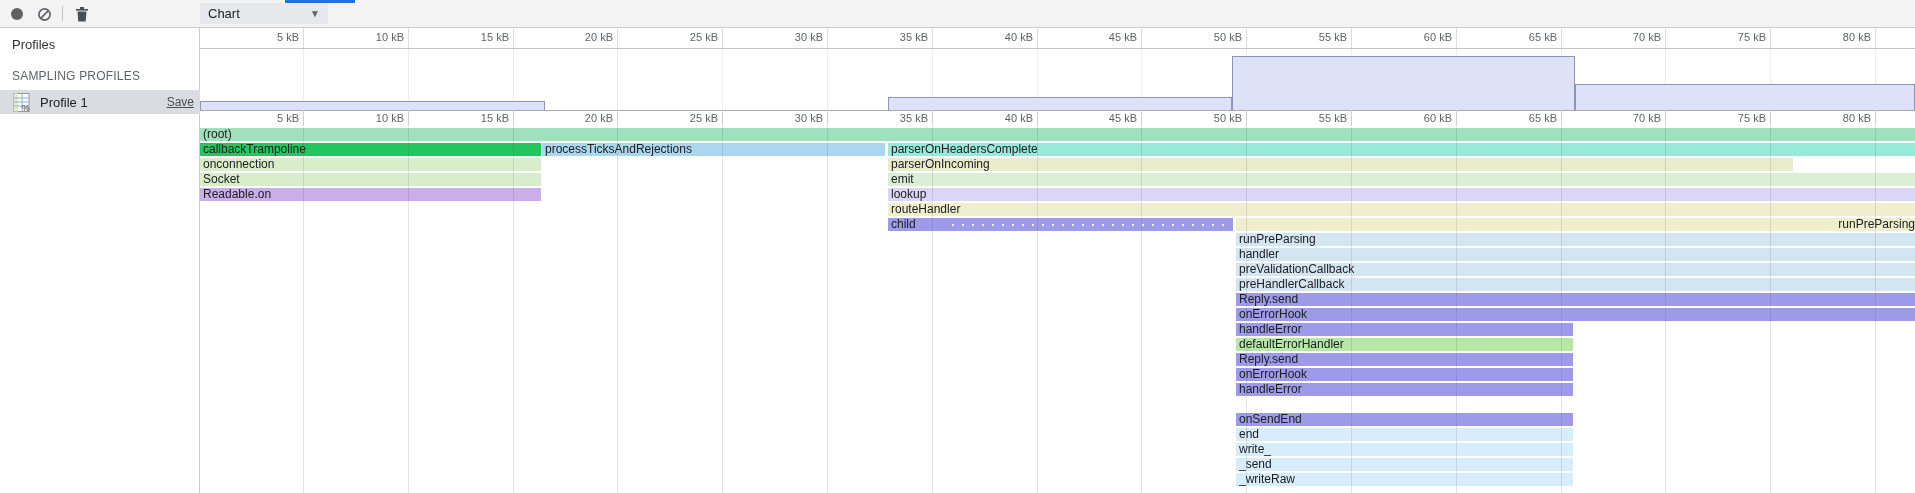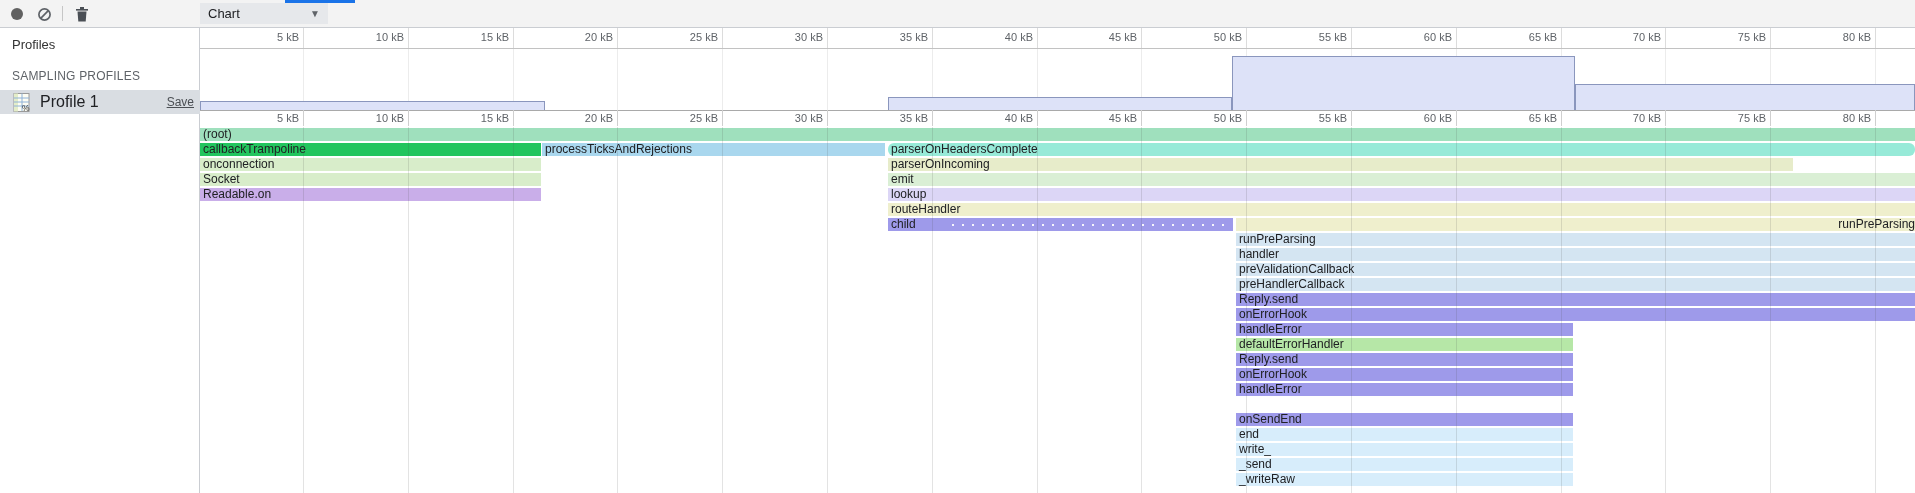--- a/index.html
+++ b/index.html
@@ -16,21 +16,21 @@
           font-size:13px;color:#202124;}
   .select .arrow{margin-left:auto;font-size:10px;color:#5f6368;}
   .top-accent{position:absolute;top:0;height:3px;}
   .sidebar{position:absolute;left:0;top:28px;bottom:0;width:200px;background:#fff;
            border-right:1px solid #cacdd2;box-sizing:border-box;}
   .sb-title{position:absolute;left:12px;top:9px;font-size:13px;color:#333;}
   .sb-section{position:absolute;left:12px;top:41px;font-size:12px;color:#5f6368;letter-spacing:.2px;}
   .profile-row{position:absolute;left:0;top:62px;width:200px;height:24px;background:#d9dde2;
                display:flex;align-items:center;cursor:pointer;}
   .p-icon{margin-left:13px;display:flex;}
-  .p-name{margin-left:8px;font-size:16px;color:#202124;}
+  .p-name{margin-left:8px;font-size:13px;color:#202124;}
   .p-save{margin-left:auto;margin-right:6px;font-size:12px;color:#4b4f54;
           text-decoration:underline;cursor:pointer;}
   .pane{position:absolute;left:200px;top:28px;right:0;bottom:0;background:#fff;overflow:hidden;}
   .ruler{position:absolute;left:0;right:0;overflow:hidden;}
   .ruler1{top:0;height:20px;border-bottom:1px solid #c2c2c2;}
   .ruler2{top:82px;height:16px;}
   .rlabel{position:absolute;width:66px;text-align:right;font-size:11px;color:#5f6368;top:3px;}
   .rtick{position:absolute;top:0;bottom:0;width:1px;background:#dcdcdc;}
   .overview{position:absolute;left:0;right:0;top:21px;height:61px;border-bottom:1px solid #a9a9a9;}
   .ov-grid{position:absolute;top:0;bottom:0;width:1px;background:#ececec;}
@@ -195,21 +195,21 @@
       <div class="fgrid" style="left: 1046px;"></div>
       <div class="fgrid" style="left: 1151px;"></div>
       <div class="fgrid" style="left: 1256px;"></div>
       <div class="fgrid" style="left: 1361px;"></div>
       <div class="fgrid" style="left: 1465px;"></div>
       <div class="fgrid" style="left: 1570px;"></div>
       <div class="fgrid" style="left: 1675px;"></div>
       <div class="bar" style="left: 0px; width: 1715px; top: 1px; background: rgb(159, 224, 189);">(root)</div>
       <div class="bar" style="left: 0px; width: 341px; top: 16px; background: #22c55e;">callbackTrampoline</div>
       <div class="bar" style="left: 342px; width: 343px; top: 16px; background: rgb(169, 215, 238);">processTicksAndRejections</div>
-      <div class="bar" style="left: 688px; width: 1027px; top: 16px; background: rgb(151, 234, 216); border-radius: 6px;">parserOnHeadersComplete</div>
+      <div class="bar" style="left: 688px; width: 1027px; top: 16px; background: rgb(151, 234, 216);">parserOnHeadersComplete</div>
       <div class="bar" style="left: 0px; width: 341px; top: 31px; background: rgb(216, 237, 202);">onconnection</div>
       <div class="bar" style="left: 688px; width: 905px; top: 31px; background: rgb(231, 236, 202);">parserOnIncoming</div>
       <div class="bar" style="left: 0px; width: 341px; top: 46px; background: rgb(216, 237, 202);">Socket</div>
       <div class="bar" style="left: 688px; width: 1027px; top: 46px; background: rgb(218, 239, 213);">emit</div>
       <div class="bar" style="left: 0px; width: 341px; top: 61px; background: rgb(201, 174, 233);">Readable.on</div>
       <div class="bar" style="left: 688px; width: 1027px; top: 61px; background: rgb(220, 214, 246);">lookup</div>
       <div class="bar" style="left: 688px; width: 1027px; top: 76px; background: rgb(239, 239, 205);">routeHandler</div>
       <div class="bar dotted" style="left: 688px; width: 345px; top: 91px; background: rgb(158, 154, 234);">child</div>
       <div class="bar" style="left: 1028px; width: 5px; top: 91px; background: rgb(158, 154, 234);"></div>
       <div class="bar" style="left: 1036px; width: 679px; top: 91px; background: rgb(239, 239, 205); text-align: right;">runPreParsing</div>

